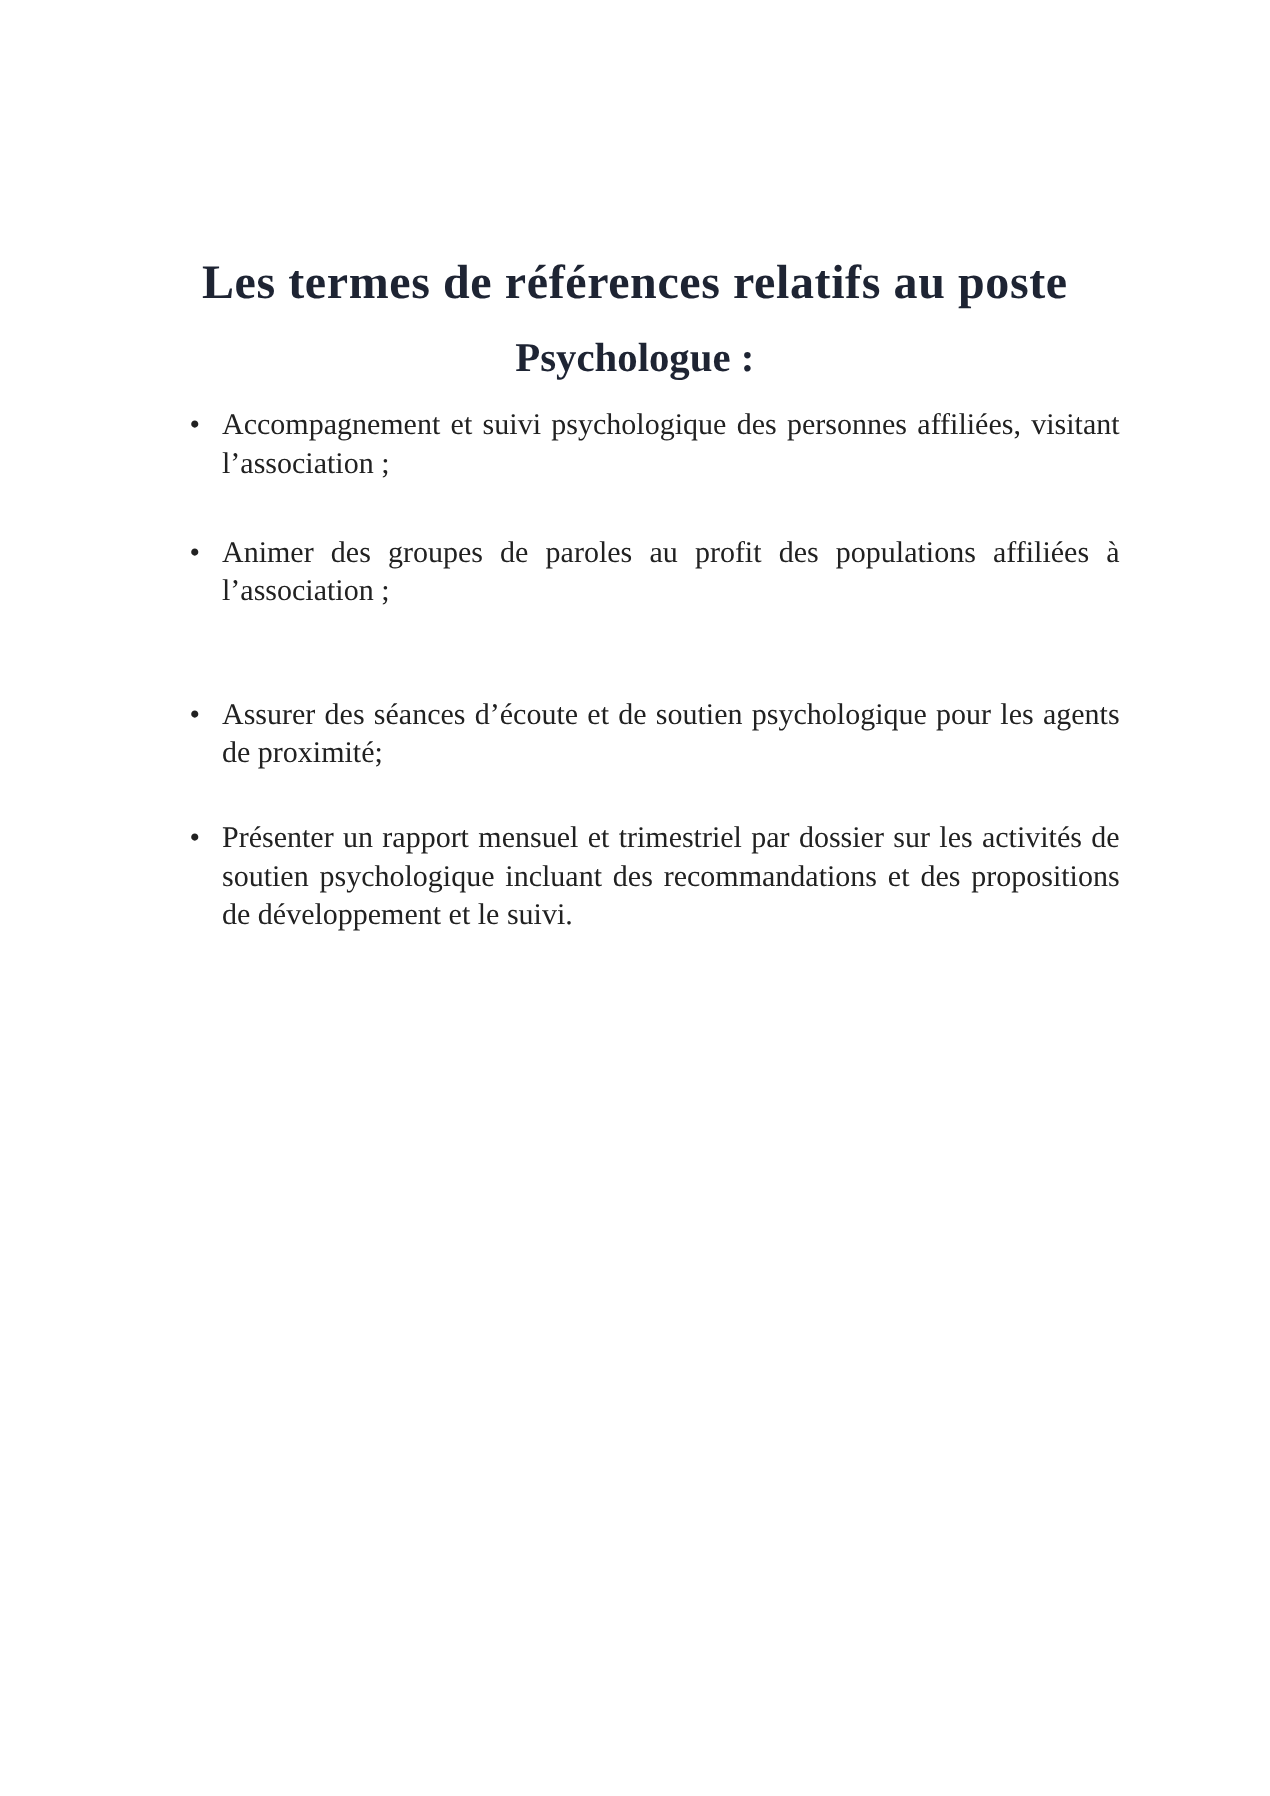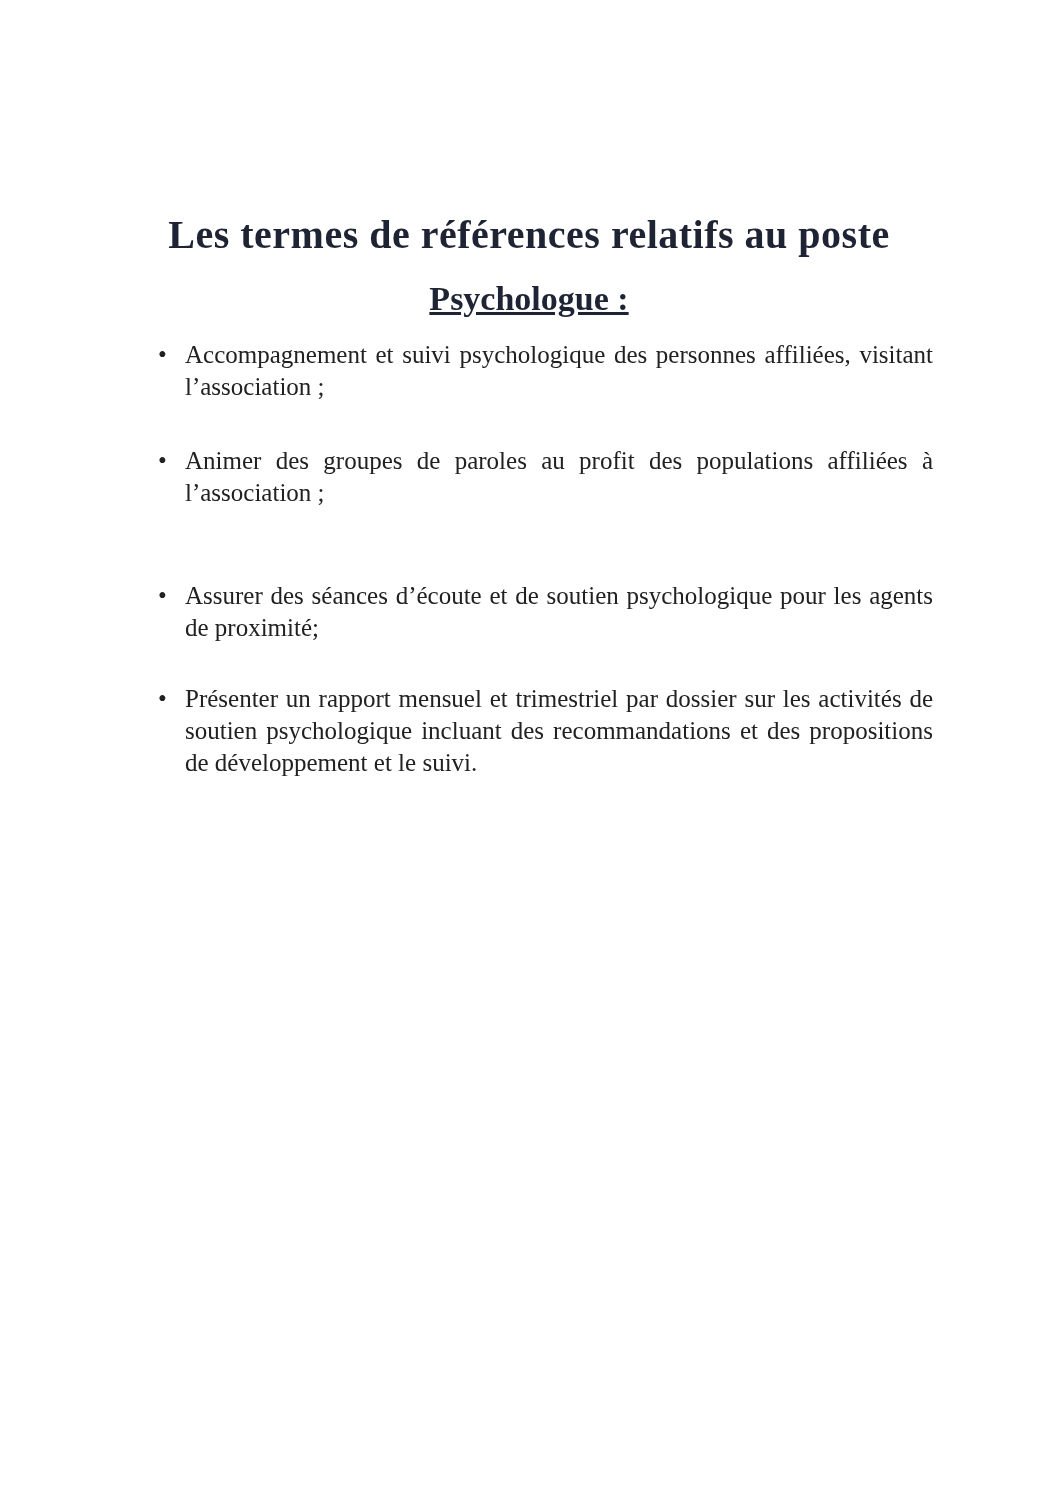--- a/index.html
+++ b/index.html
@@ -31,21 +31,20 @@
     color: #1e2433;
     letter-spacing: 0.5px;
   }
   .subtitle {
     margin: 21px 0 0 0;
     text-align: center;
     font-size: 34px;
     line-height: 40px;
     font-weight: bold;
     color: #1e2433;
-    text-decoration: underline;
   }
   .intro {
     margin: 122px 0 0 167px;
     width: 766px;
     font-size: 25px;
     line-height: 32px;
     text-align: justify;
     text-align-last: left;
   }
   .tasks {

